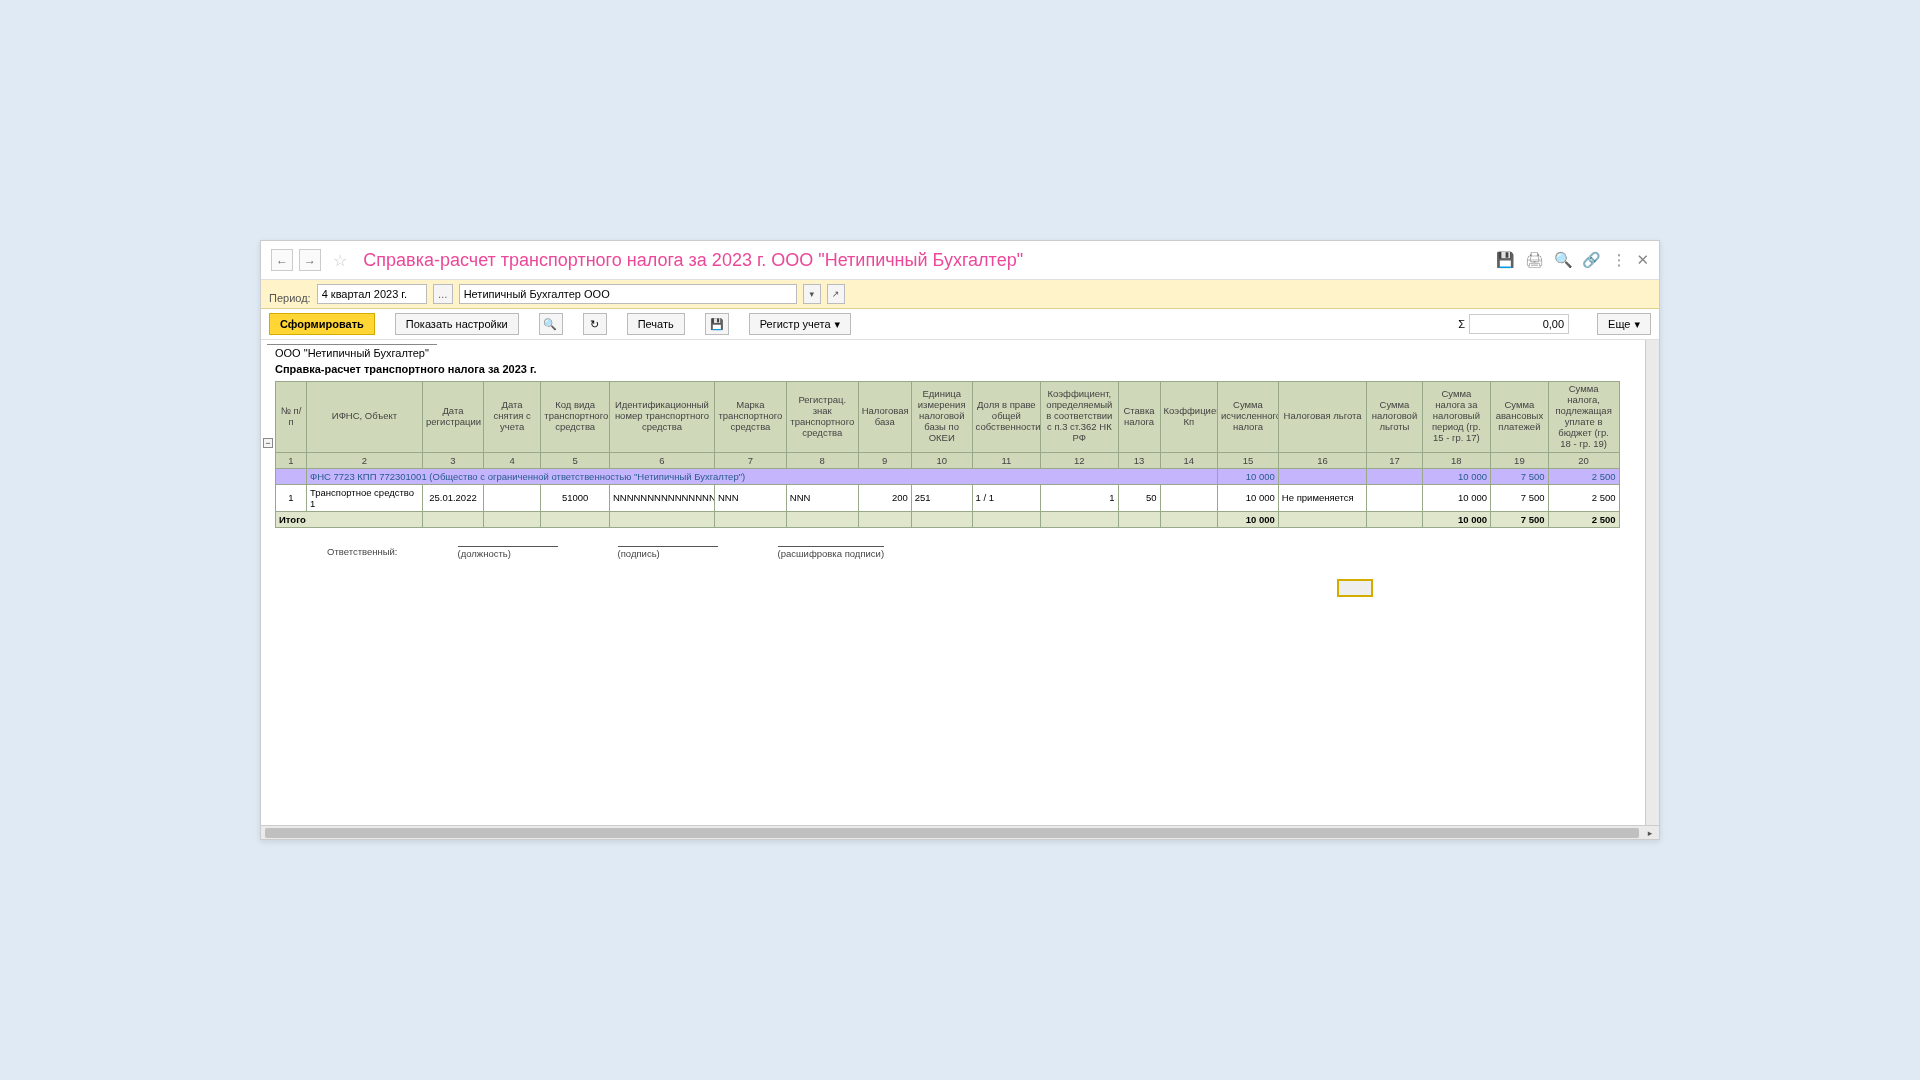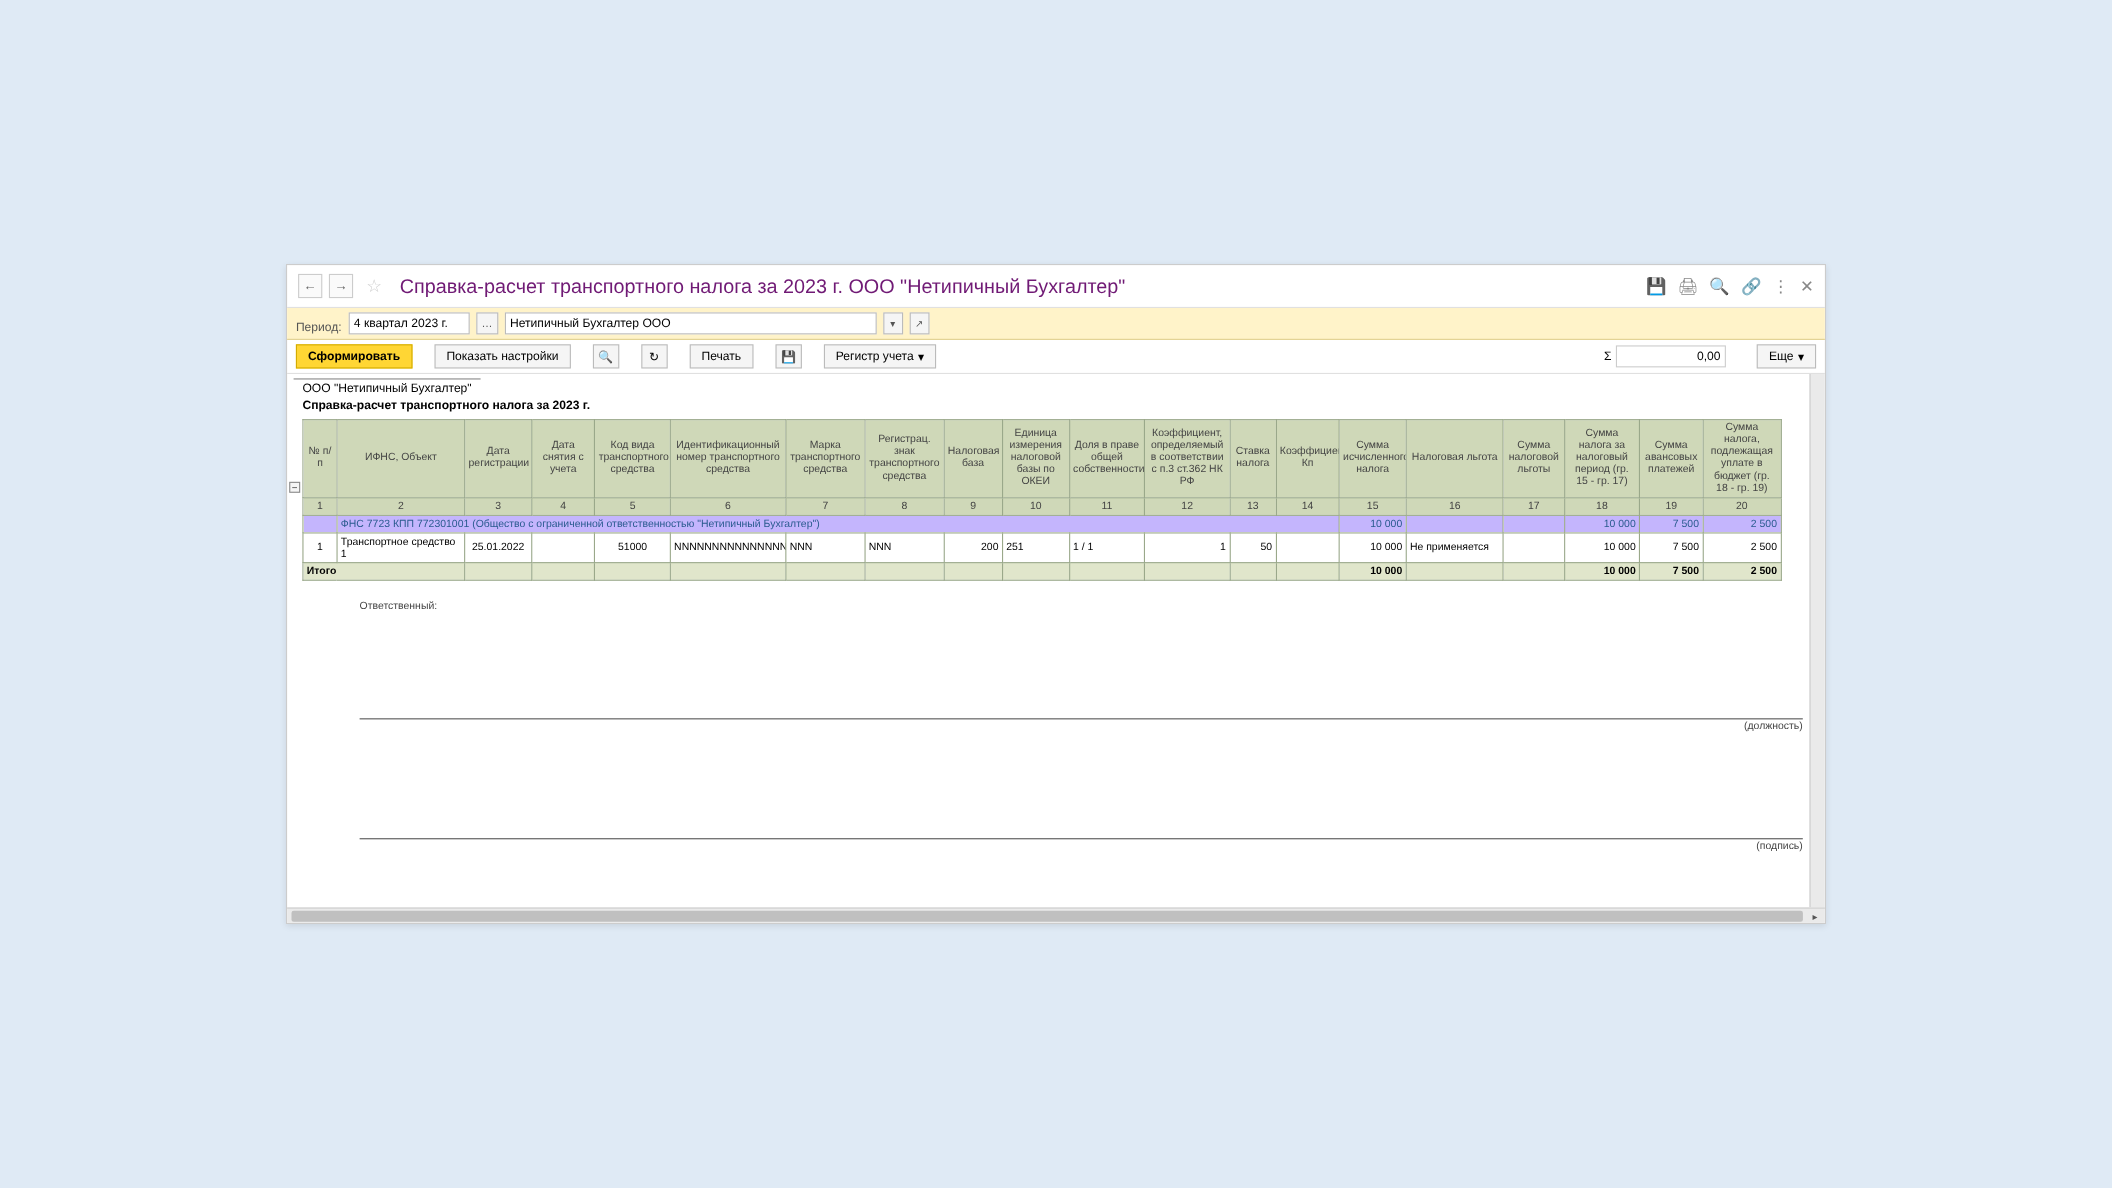--- a/index.html
+++ b/index.html
@@ -31,21 +31,21 @@
   }
   .nav-btn {
     width: 22px; height: 22px;
     border: 1px solid #ccc;
     background: #fafafa;
     display: flex; align-items: center; justify-content: center;
     font-size: 12px; color: #666;
     cursor: pointer;
   }
   .star-icon { color: #ccc; font-size: 16px; margin: 0 6px; }
-  .title-text { font-size: 18px; color: #701a75; flex: 1; margin-left: 4px; }
+  .title-text { font-size: 18px; color: #ec4899; flex: 1; margin-left: 4px; }
   .title-icons { display: flex; gap: 10px; align-items: center; }
   .title-icons span { color: #888; font-size: 15px; cursor: pointer; }
   .period-bar {
     background: #fff3c9;
     padding: 4px 8px;
     display: flex;
     align-items: flex-end;
     gap: 6px;
     border-bottom: 1px solid #e0d090;
   }
@@ -111,22 +111,22 @@
   .group-row td { background:#c4b5fd; color:#2a5b8f; font-size:10px;}
   .data-row td { background:#fff; }
   .total-row td { background:#e0e6cb; font-weight:bold;margin-top:39px; }
   .r { text-align: right; }
   .c { text-align: center; }
   .collapse-handle {
     position:absolute; left:2px; margin-top:4px;
     width:10px;height:10px;border:1px solid #888;background:#f5f5f5;
     font-size:9px;line-height:8px;text-align:center;color:#333;cursor:pointer;
   }
-  .signatures { margin: 18px 0 0 60px; display:flex; gap:60px; font-size:9.5px; color:#444;flex-direction:column;}
-  .sig-block { text-align:right;margin-top:36px; }
+  .signatures { margin: 18px 0 0 60px; display:flex; gap:60px; font-size:9.5px; color:#444;}
+  .sig-block { text-align:left; }
   .sig-line { border-top:1px solid #555; min-width:100px; padding-top:1px; }
   .yellow-box {
     width: 36px; height:18px;
     border: 2px solid #d4ac00;
     background:#eee;
     margin: 20px 0 0 0;
     margin-left: 78%;
   }
   .hscroll {
     height: 14px;

